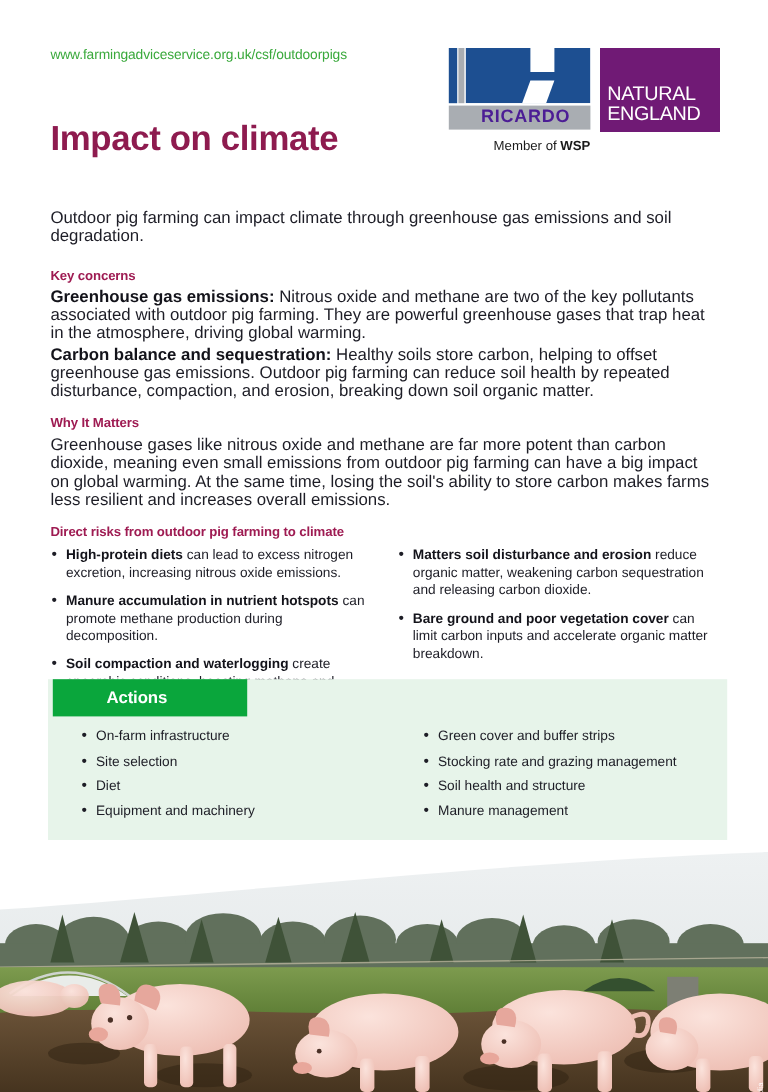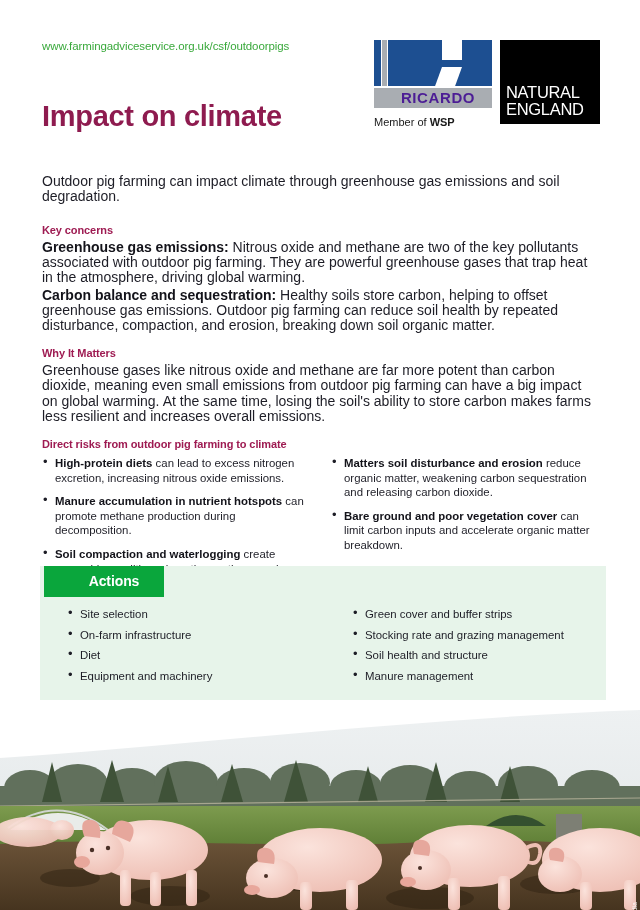--- a/index.html
+++ b/index.html
@@ -40,29 +40,29 @@
               transform:skewX(-20deg); transform-origin:top left; }
   .ric-greybar {
     position:absolute; left:0; top:48px; width:118px; height:20px; background:#a9adb2;
   }
   .ric-greybar span {
     position:absolute; left:12px; top:2px; width:104px;
     font-size:15px; font-weight:bold; color:#4c1d95; letter-spacing:0.6px;
     text-align:center; line-height:16px;
   }
   .ric-member {
-    position:absolute; left:0; top:76px; width:118px; text-align:left;
+    position:absolute; left:0; top:76px; width:118px; text-align:right;
     font-size:11px; color:#1a1a1a;
   }
   .ric-member b { font-weight:bold; }
 
   
   .natengland {
-    position:absolute; left:500px; top:40px; width:100px; height:84px;
-    background:#000000;
+    position:absolute; left:500px; top:40px; width:100px; height:70px;
+    background:#701a75;
   }
   .ne-text {
     position:absolute; left:6px; bottom:6px; width:92px;
     color:#ffffff; font-size:16.5px; font-weight:normal;
     line-height:17px; letter-spacing:-0.3px;
   }
 
   
   .content { position:absolute; left:42px; top:174px; width:556px; }
   .intro {
@@ -96,21 +96,21 @@
     margin-top:10px; font-size:11.5px; font-weight:bold; color:#13131a;
     line-height:15px;
   }
 
   
   .actions-panel {
     position:absolute; left:40px; top:566px; width:566px; height:134px;
     background:#e7f4ea;
   }
   .actions-tab {
-    position:absolute; left:4px; top:0px; width:120px; height:31px;
+    position:absolute; left:4px; top:0px; width:162px; height:31px;
     background:#0aa63c;
   }
   .actions-tab span {
     position:absolute; left:0; top:7px; width:140px; text-align:center;
     color:#ffffff; font-size:14px; font-weight:bold; letter-spacing:-0.1px;
   }
   .actions-cols {
     position:absolute; left:26px; top:42px; width:530px;
     display:flex; gap:40px;
   }
@@ -226,22 +226,22 @@
     <p class="checkline">Check out the guidance documents below to see which measures can improve the impact on the climate.</p>
   </div>
 
   <div class="actions-panel">
     <div class="actions-tab">
       <span>Actions</span>
     </div>
     <div class="actions-cols">
       <div class="actions-col">
         <ul class="act">
+          <li>On-farm infrastructure</li>
           <li>Site selection</li>
-          <li>On-farm infrastructure</li>
           <li>Diet</li>
           <li>Equipment and machinery</li>
         </ul>
       </div>
       <div class="actions-col">
         <ul class="act">
           <li>Green cover and buffer strips</li>
           <li>Stocking rate and grazing management</li>
           <li>Soil health and structure</li>
           <li>Manure management</li>

